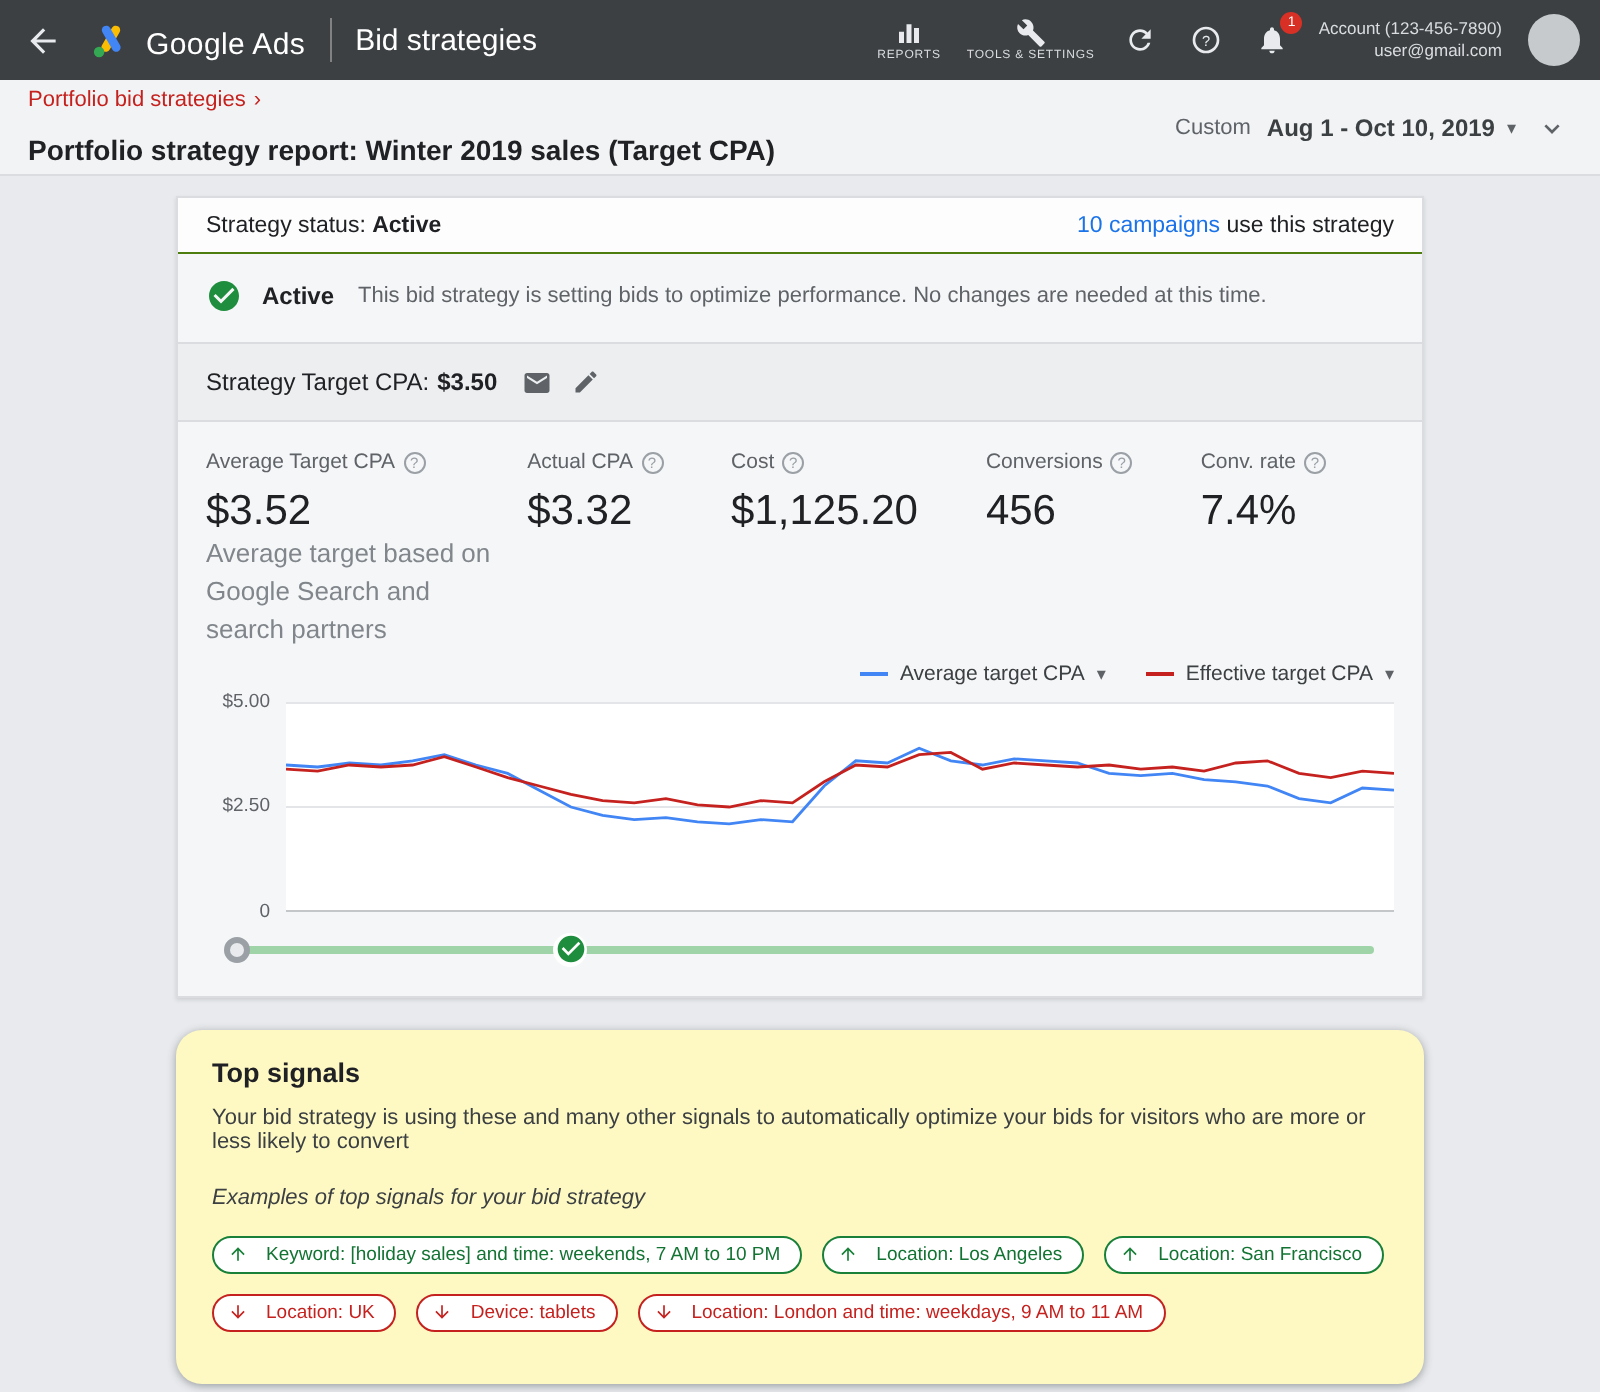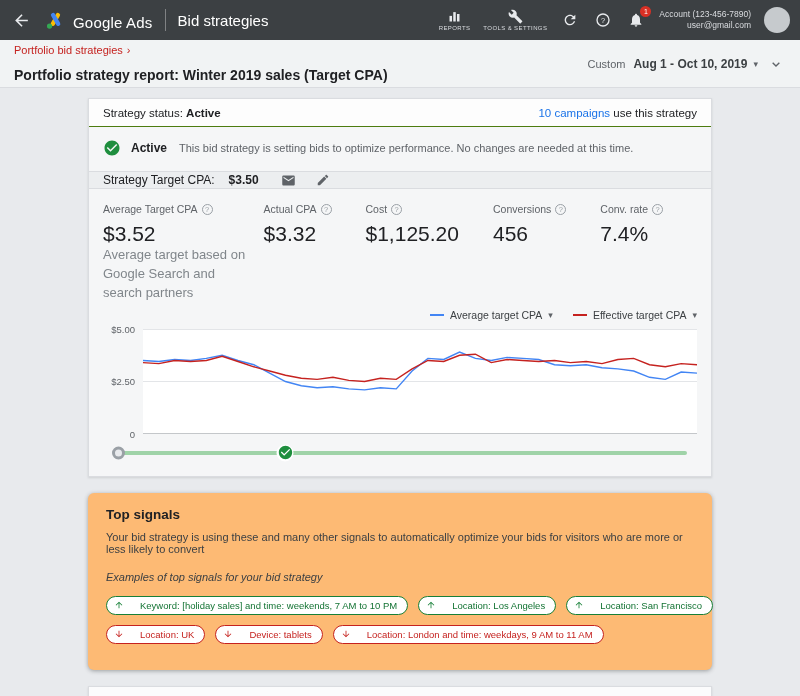--- a/index.html
+++ b/index.html
@@ -59,21 +59,21 @@
   .row-status {
     display:flex; justify-content:space-between; align-items:center;
     height:28px; padding:0 14px; background:#fdfdfd; border-bottom:1px solid #4d7c0f;
     font-size:11.5px;
   }
   .link { color:#1a73e8; text-decoration:none; cursor:pointer;text-align:right; }
   .row-state { display:flex; align-items:flex-start; gap:10px; padding:12px 14px 14px; }
   .state-title { font-weight:bold; font-size:12px; margin-right:2px; line-height:18px; }
   .state-desc { font-size:11px; color:#5f6368; line-height:18px; }
   .row-target {
-    display:flex; align-items:center; gap:20px; height:18px; padding:0 14px;
+    display:flex; align-items:center; gap:10px; height:40px; padding:0 14px;
     background:#eceef0; border-top:1px solid #dadce0; border-bottom:1px solid #dadce0;
     font-size:12px;
   }
   .target-value { font-weight:bold; }
   .row-target .icon-btn { color:#5f6368; }
 
   
   .metrics { display:flex; padding:14px 14px 4px; }
   .metric { margin-right:34px; }
   .metric:first-child { width:158px; margin-right:10px; }
@@ -114,29 +114,29 @@
     width:13px; height:13px; border-radius:50%; background:#e8eaed; border:3px solid #9aa0a6; cursor:pointer;
   }
   .marker-check {
     position:absolute; left:30%; top:50%; transform:translate(-50%,-50%);
     width:17px; height:17px; border-radius:50%; background:#fff; cursor:pointer;
     display:flex; align-items:center; justify-content:center; border:none; padding:0;
   }
 
   
   .signals-card {
-    margin-top:16px; background:#fdba74; padding:14px 18px 16px;
-    box-shadow:0 1px 4px rgba(60,64,67,.45); border-radius:6px; position:relative;
+    margin-top:16px; background:#fef9c3; padding:14px 18px 16px;
+    box-shadow:0 1px 4px rgba(60,64,67,.45); border-radius:13px; position:relative;
   }
   .signals-title { font-size:13.5px; font-weight:bold; color:#202124; margin-bottom:9px; }
   .signals-desc { font-size:11px; color:#3c4043; margin-bottom:16px; }
   .signals-examples { font-size:11px; font-style:italic; color:#3c4043; margin-bottom:13px; }
   .pill-row { display:flex; gap:10px; margin-bottom:10px; }
   .pill {
-    display:inline-flex; align-items:center; gap:16px;
+    display:inline-flex; align-items:center; gap:9px;
     border:1px solid; border-radius:12px; padding:3px 10px 3px 7px;
     font-size:9.5px; white-space:nowrap; background:#fff;
   }
   .pill.up { border-color:#188038; color:#137333; }
   .pill.down { border-color:#c5221f; color:#c5221f; }
   .pill svg { flex:none; }
 
   
   .settings-bar {
     margin:16px 0 0; height:30px; background:#fbfbfc; border:1px solid #dadce0;

